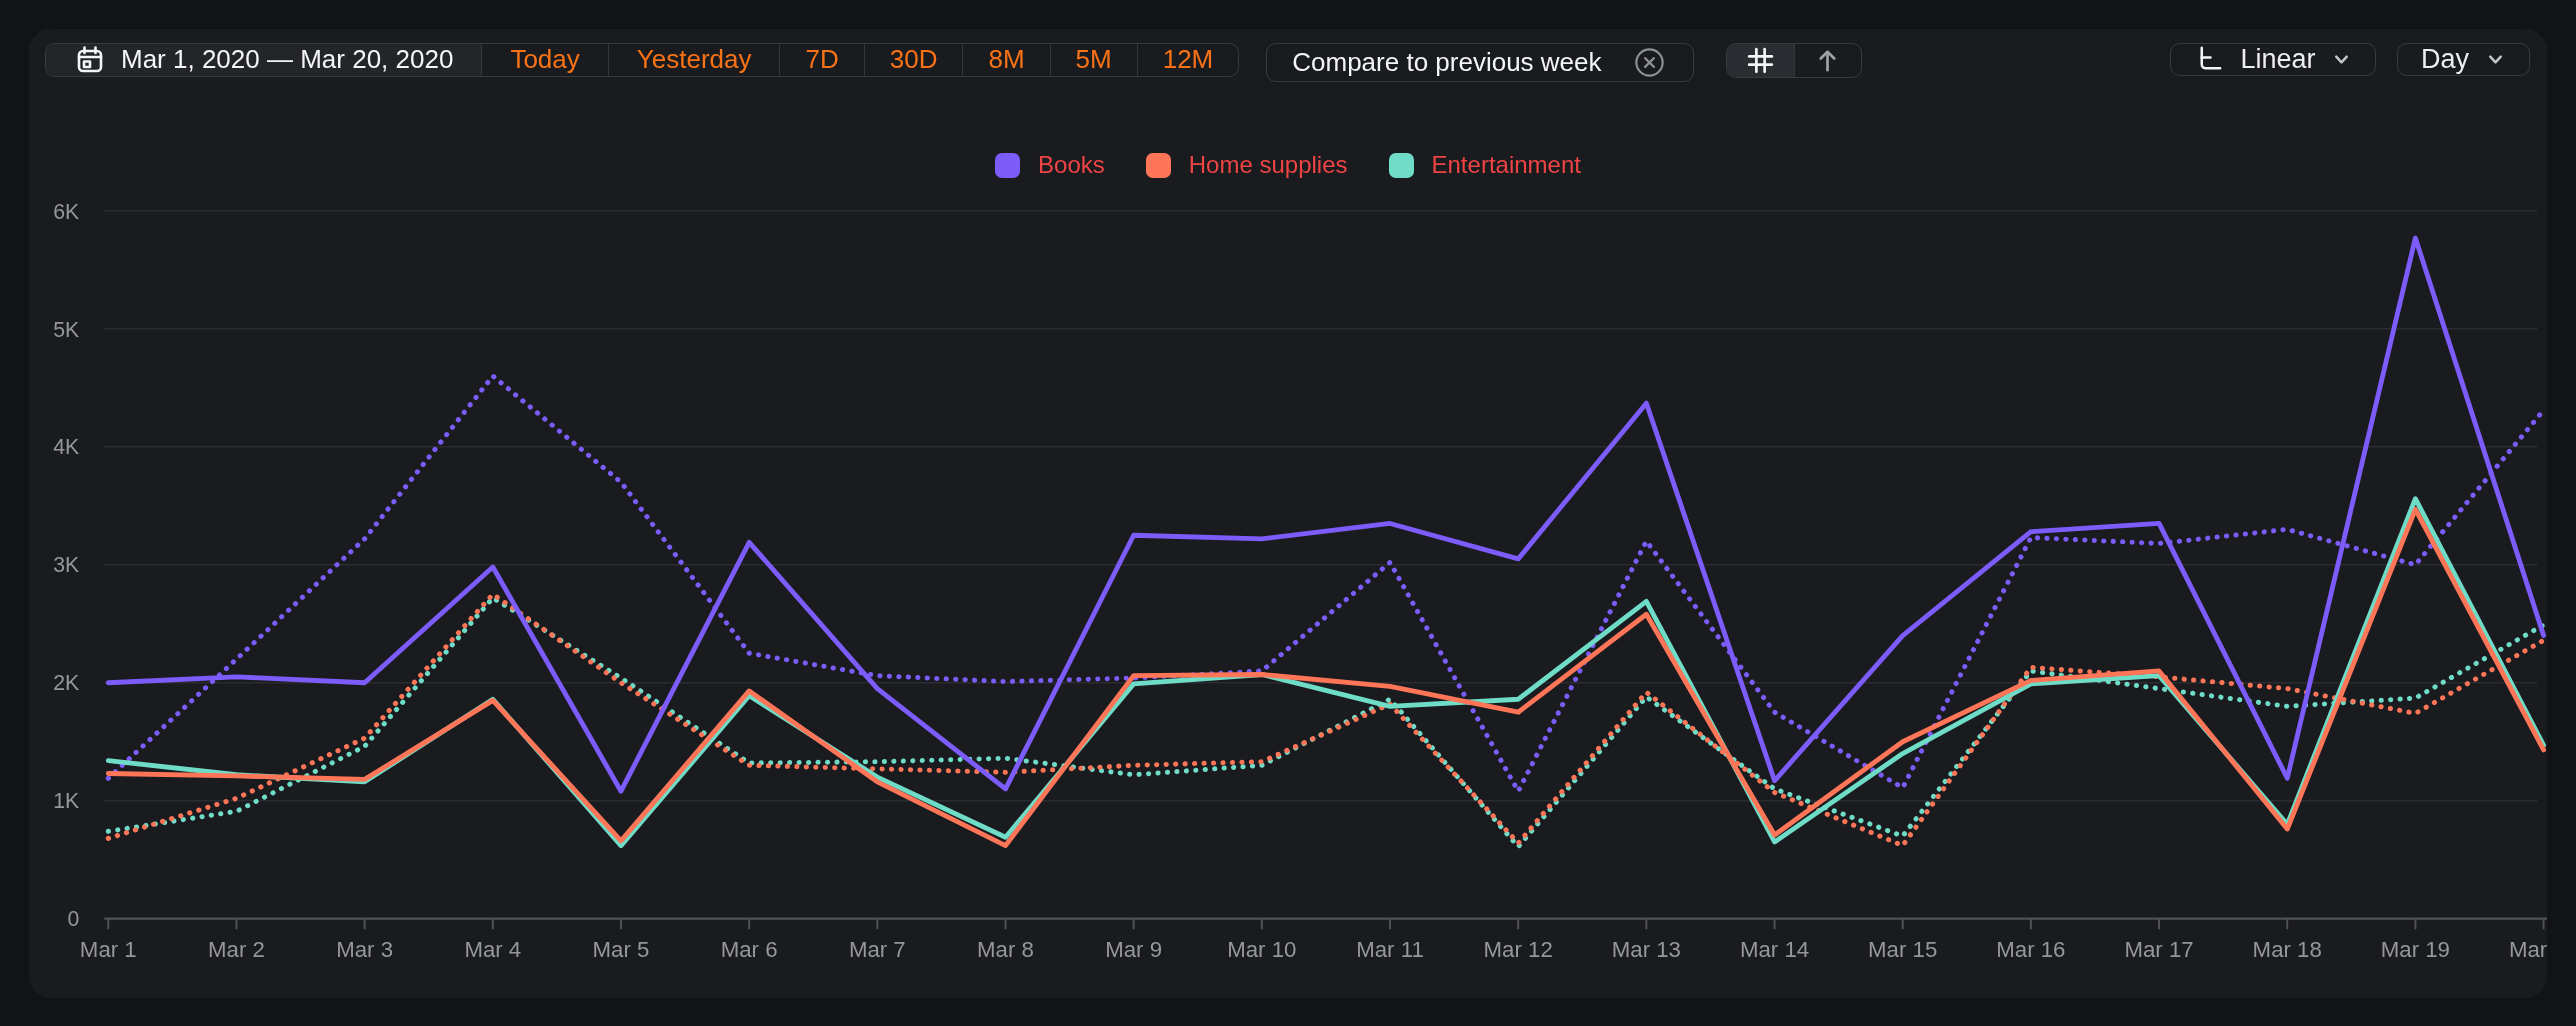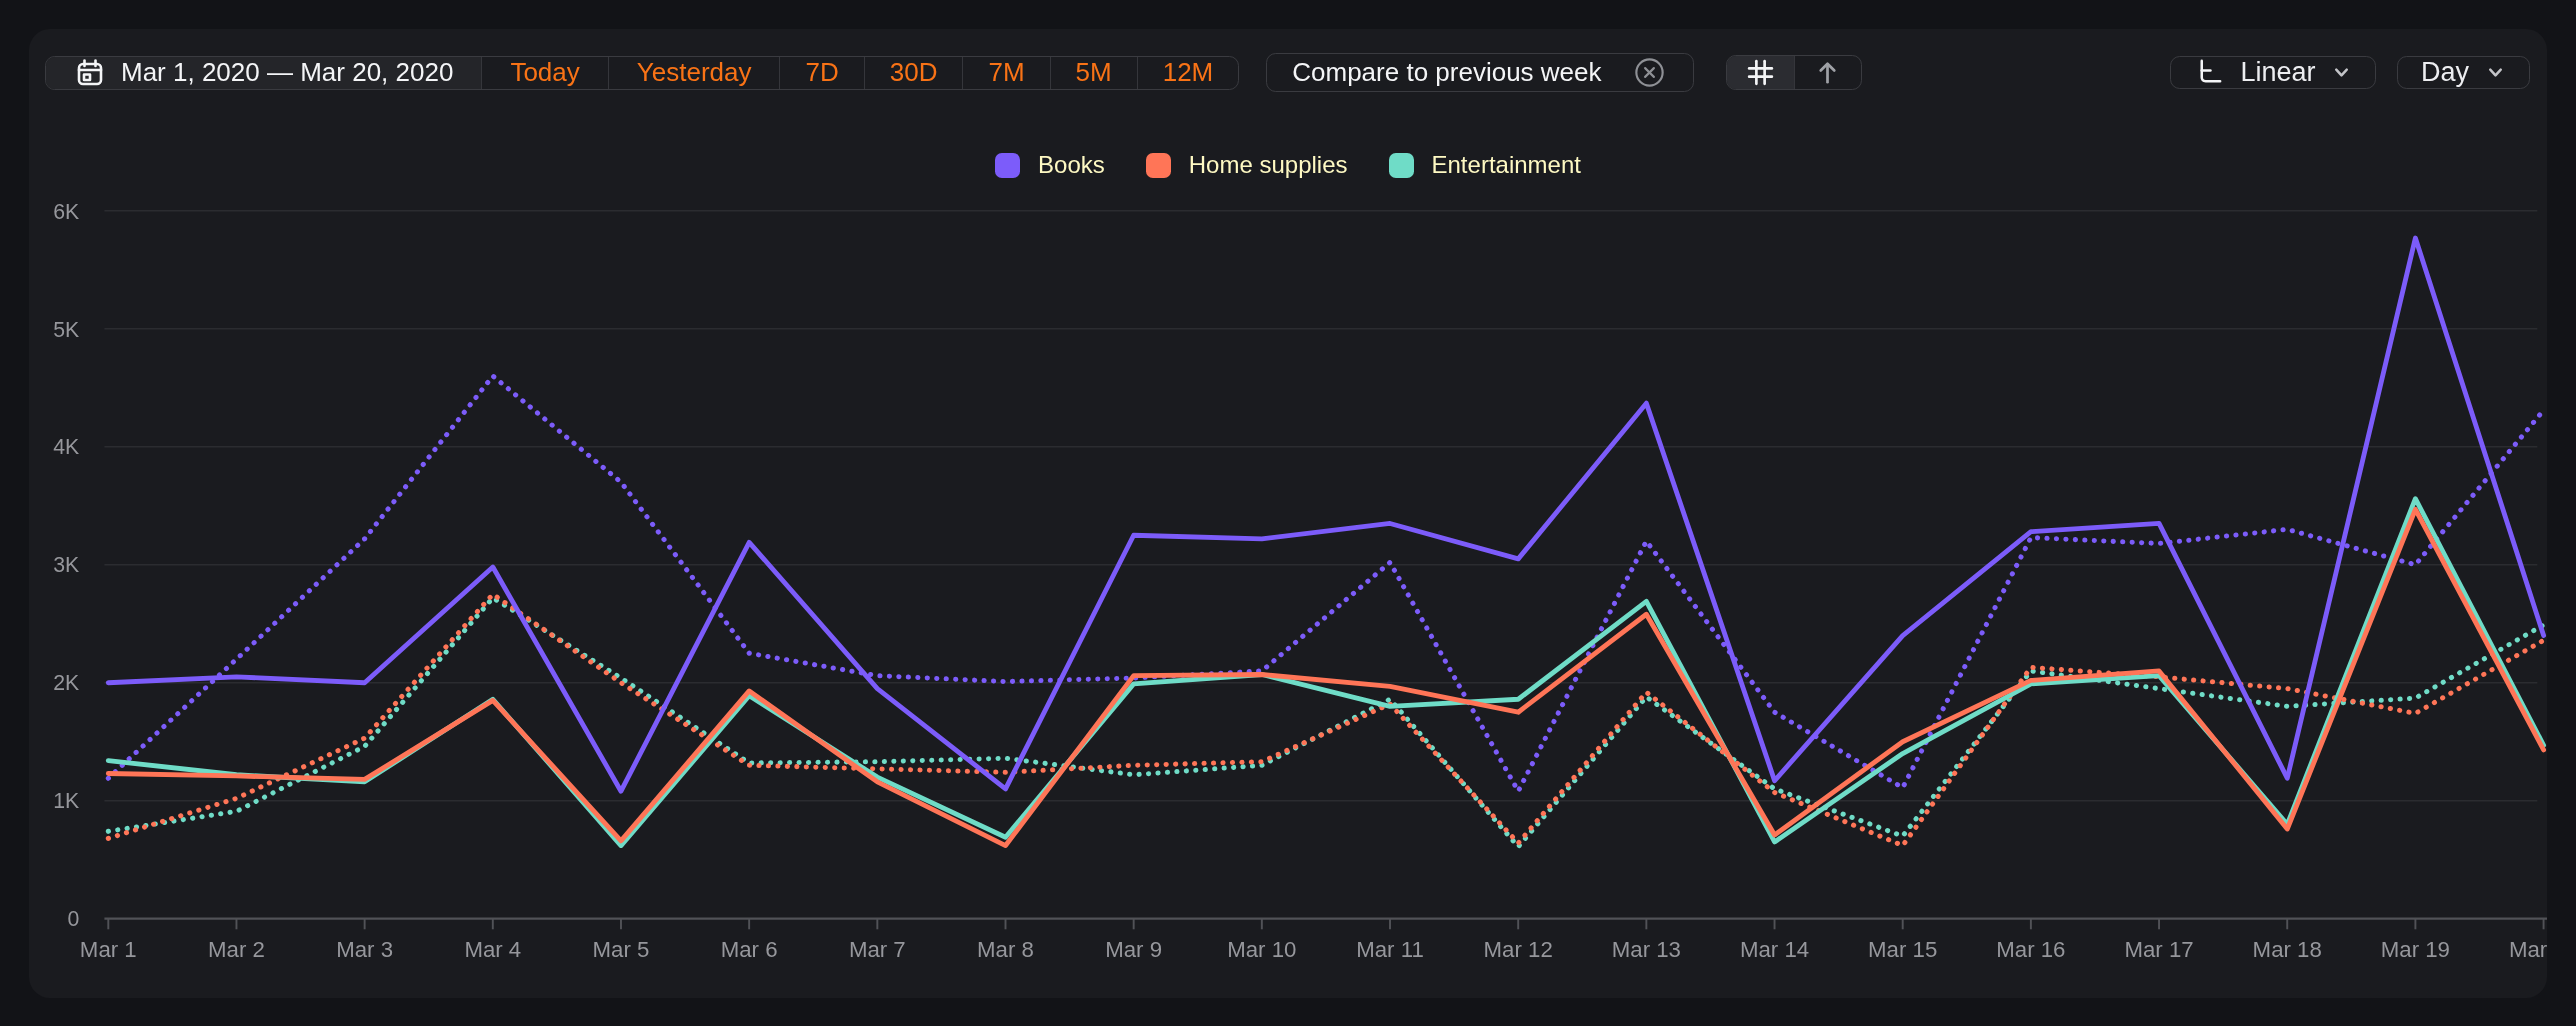--- a/index.html
+++ b/index.html
@@ -3,21 +3,21 @@
 <meta charset="utf-8">
 <style>
   * { margin:0; padding:0; box-sizing:border-box; }
   html,body { width:2576px; height:1027px; background:#121317; overflow:hidden;
     font-family:"Liberation Sans", sans-serif; -webkit-font-smoothing:antialiased; }
   .card { position:absolute; left:29px; top:29px; width:2518px; height:969px;
     background:#1A1B1F; border-radius:21px; }
 
   
   .toolbar { position:absolute; left:15.5px; right:17.4px; top:13.5px; height:60px;
-    display:flex; align-items:center; }
+    display:flex; align-items:flex-start; }
   .seg-group { display:flex; align-items:stretch; border:1.5px solid #3A3B40;
     border-radius:9.7px; overflow:hidden; }
   .seg { display:flex; align-items:center; justify-content:center; gap:15.5px;
     color:#f97316; font-size:26px; padding:0 28px; border-right:1.5px solid #35363B;
     white-space:nowrap; cursor:pointer; background:transparent; }
   .seg:last-child { border-right:none; }
   .seg.short { padding:0 25px; }
   .seg.active-date { background:#242529; color:#F4F5F7; }
   .chip { display:flex; align-items:center; gap:29px; border:1.5px solid #3A3B40;
     border-radius:9.7px; color:#F4F5F7; font-size:26px; padding:0 25px;
@@ -29,21 +29,21 @@
   .icon-seg.active { background:#2B2C31; }
   .icon-seg + .icon-seg { border-left:1.5px solid #35363B; }
   .spacer { flex:1; }
   .dropdown { display:flex; align-items:center; gap:15.5px; border:1.5px solid #3A3B40;
     border-radius:9.7px; color:#EDEEF1; font-size:27px; font-weight:500;
     padding:0 23px; margin-left:21px; white-space:nowrap; cursor:pointer; }
 
   
   .legend { position:absolute; left:0; right:0; top:122px; display:flex;
     justify-content:center; align-items:center; gap:41px; }
-  .legend-item { display:flex; align-items:center; gap:18px; color:#fef9c3;
+  .legend-item { display:flex; align-items:center; gap:18px; color:#ef4444;
     font-size:24px; cursor:pointer; }
   .swatch { width:25px; height:25px; border-radius:6.8px; }
 
   svg text { font-family:"Liberation Sans", sans-serif; }
   #chart-svg { position:absolute; left:0; top:0; }
 </style>
 </head>
 <body>
 
 <div class="card">
@@ -131,21 +131,21 @@
       <div class="seg">
           <span>Yesterday</span>
         </div>
       <div class="seg short">
           <span>7D</span>
         </div>
       <div class="seg short">
           <span>30D</span>
         </div>
       <div class="seg short">
-          <span>7M</span>
+          <span>8M</span>
         </div>
       <div class="seg short">
           <span>5M</span>
         </div>
       <div class="seg short">
           <span>12M</span>
         </div>
     </div>
 
     <div class="chip">

